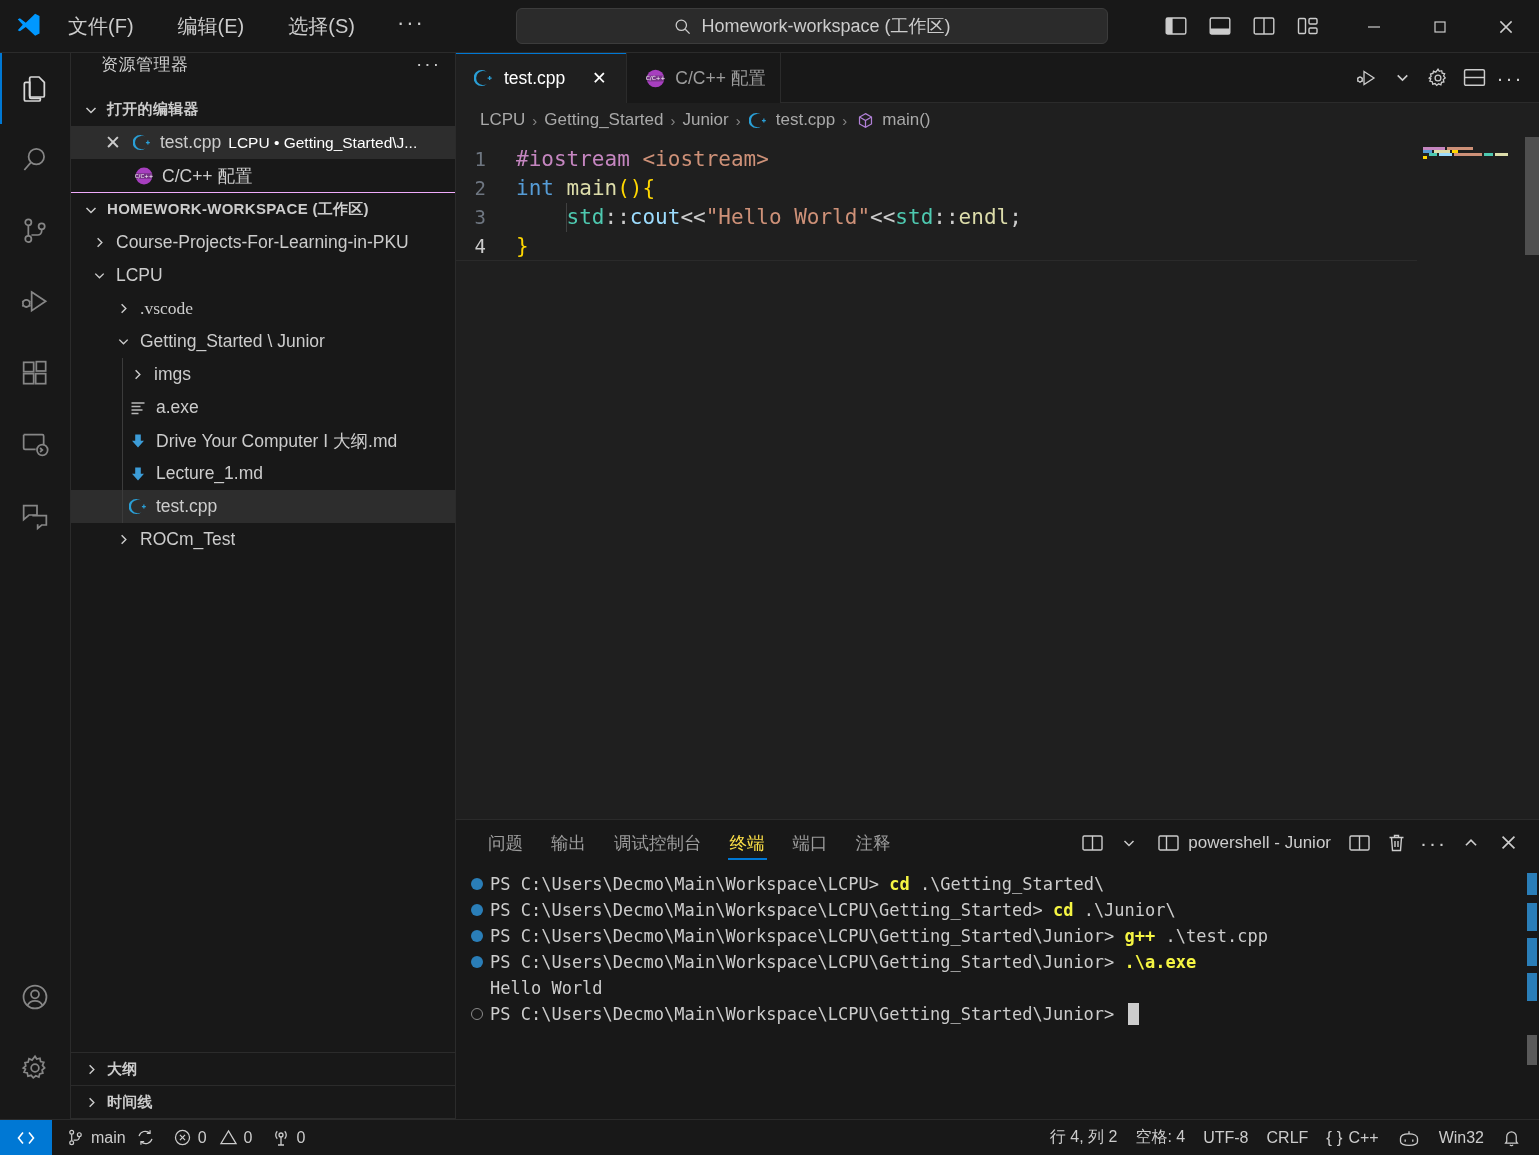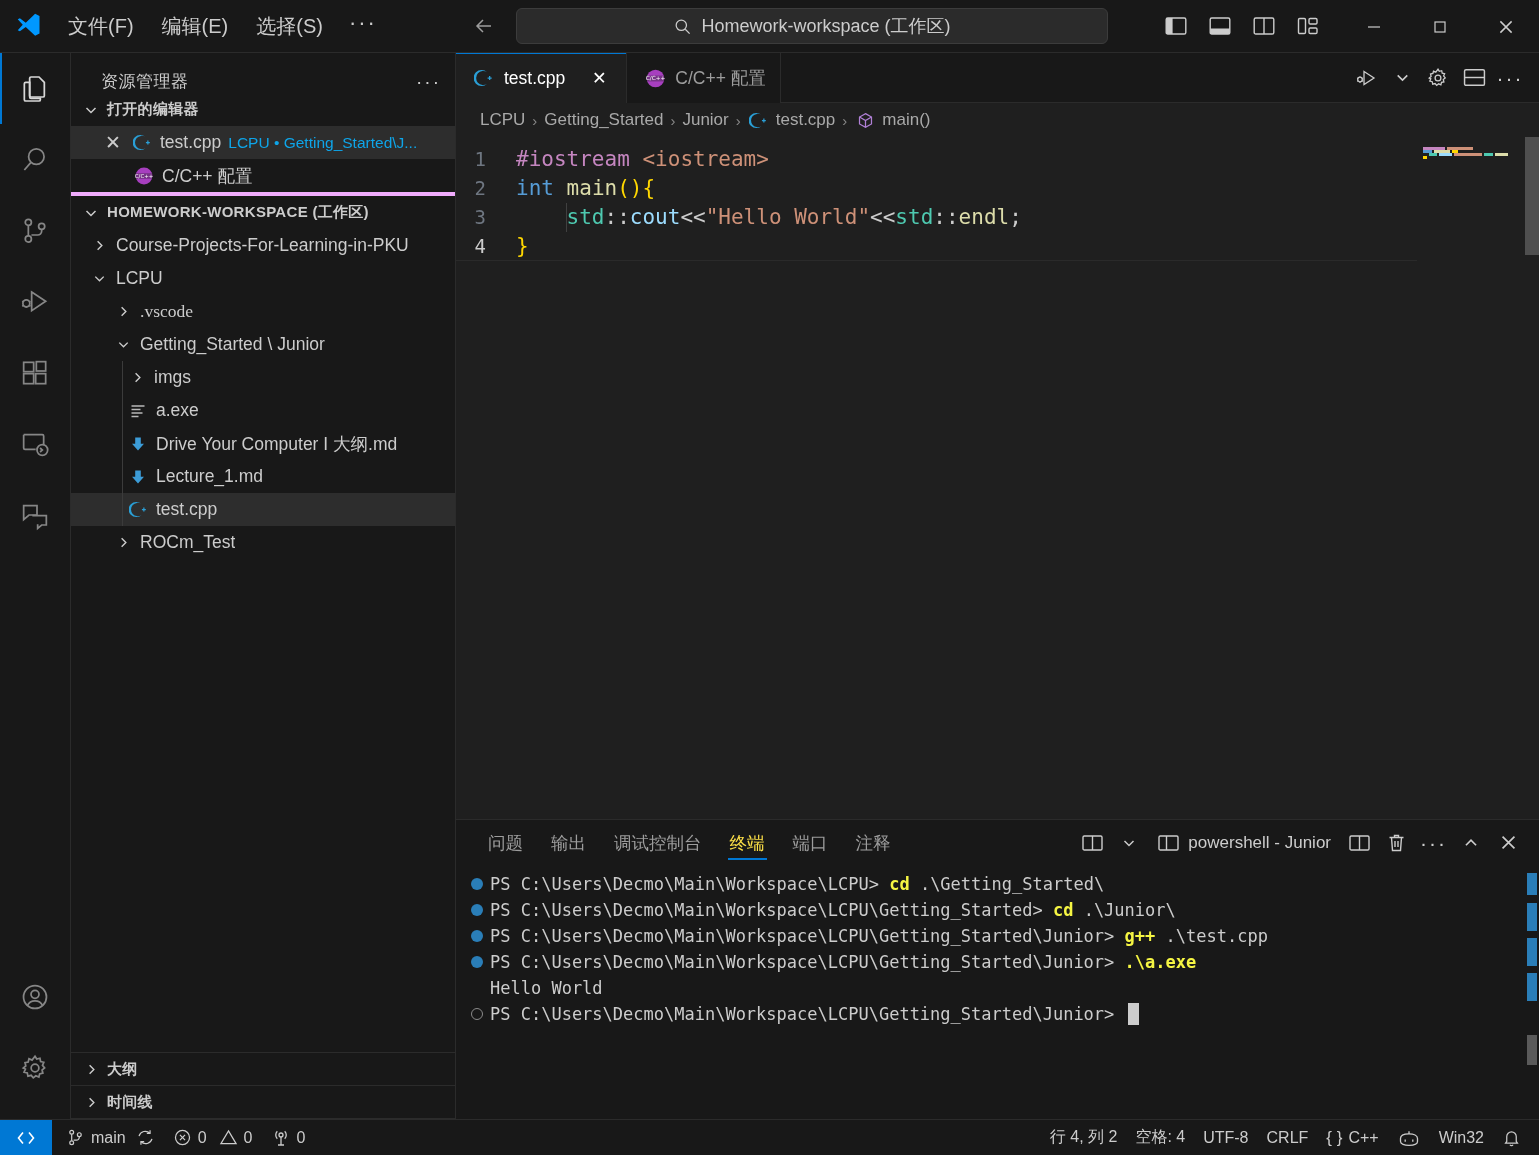--- a/index.html
+++ b/index.html
@@ -11,21 +11,21 @@
     color: #cccccc;
   }
   .app { position: relative; width: 1539px; height: 1155px; display: flex; flex-direction: column; }
 
   
   .titlebar {
     height: 53px; background: #181818; display: flex; align-items: center;
     flex: none; border-bottom: 1px solid #2b2b2b; position: relative;
   }
   .vscode-logo { width: 54px; display: flex; align-items: center; justify-content: center; }
-  .menu { display: flex; align-items: center; gap: 0px; }
+  .menu { display: flex; align-items: center; gap: 16px; }
   .menu-item {
     font-size: 20px; color: #cccccc; padding: 5px 14px; white-space: nowrap;
     border-radius: 4px; cursor: default;
   }
   .menu-item.dots { font-size: 22px; letter-spacing: 2px; padding: 2px 12px 8px; }
   .nav-arrows { display: flex; align-items: center; gap: 14px; margin-left: 82px; }
   .nav-arrow { width: 26px; height: 26px; color: #9d9d9d; display: flex; align-items: center; justify-content: center; }
   .cmd-center {
     position: absolute; left: 516px; width: 592px; height: 36px;
     background: #2b2b2b; border: 1px solid #3c3c3c; border-radius: 6px;
@@ -55,40 +55,40 @@
     content: ""; position: absolute; left: 0; top: 0; bottom: 0; width: 2px; background: #0078d4;
   }
   .act-spacer { flex: 1; }
 
   
   .sidebar {
     width: 385px; background: #181818; flex: none; display: flex; flex-direction: column;
     border-right: 1px solid #2b2b2b;
   }
   .sidebar-title {
-    height: 40px; display: flex; align-items: flex-end; padding: 0 14px 0 30px;
+    height: 40px; display: flex; align-items: flex-start; padding: 0 14px 0 30px;
     font-size: 17px; color: #cccccc; letter-spacing: .5px;
   }
   .sidebar-title .dots { margin-left: auto; font-size: 19px; letter-spacing: 2px; color: #cccccc; }
   .section-header {
     height: 33px; display: flex; align-items: center; gap: 6px; padding-left: 10px;
     font-size: 15px; font-weight: bold; color: #cccccc; letter-spacing: .3px;
   }
   .chev { width: 20px; height: 20px; display: inline-flex; align-items: center; justify-content: center; color: #cccccc; flex: none; }
   .tree-row {
     height: 33px; display: flex; align-items: center; gap: 7px;
     font-size: 17.5px; color: #cccccc; white-space: nowrap; position: relative;
   }
   .tree-row.selected { background: #2d2d2d; }
   .tree-row.selected-focus { background: #2d2d2d; }
   .filerow-label { overflow: hidden; text-overflow: ellipsis; }
-  .dim { color: #0ea5e9; font-size: 15.5px; }
+  .dim { color: #ffffff; font-size: 15.5px; }
   .icon-sq { width: 22px; height: 22px; flex: none; display: flex; align-items: center; justify-content: center; }
   .indent-guide { position: absolute; top: 0; bottom: 0; width: 1px; background: #3b3b3b; }
-  .openeditors { border-bottom: 4px solid #f0abfc; }
+  .openeditors { border-bottom: 1px solid #f0abfc; }
   .treebody { flex: 1; overflow: hidden; }
   .bottom-sections { border-top: 1px solid #2b2b2b; }
   .bottom-sections .section-header { border-bottom: 1px solid #2b2b2b; height: 33px; }
 
   
   .editorarea { flex: 1; display: flex; flex-direction: column; min-width: 0; background: #1f1f1f; }
   .tabsrow { height: 50px; background: #181818; display: flex; align-items: stretch; flex: none; }
   .tab {
     display: flex; align-items: center; gap: 9px; padding: 0 14px 0 17px;
     font-size: 17.5px; color: #9d9d9d; background: #181818; border-right: 1px solid #2b2b2b;

